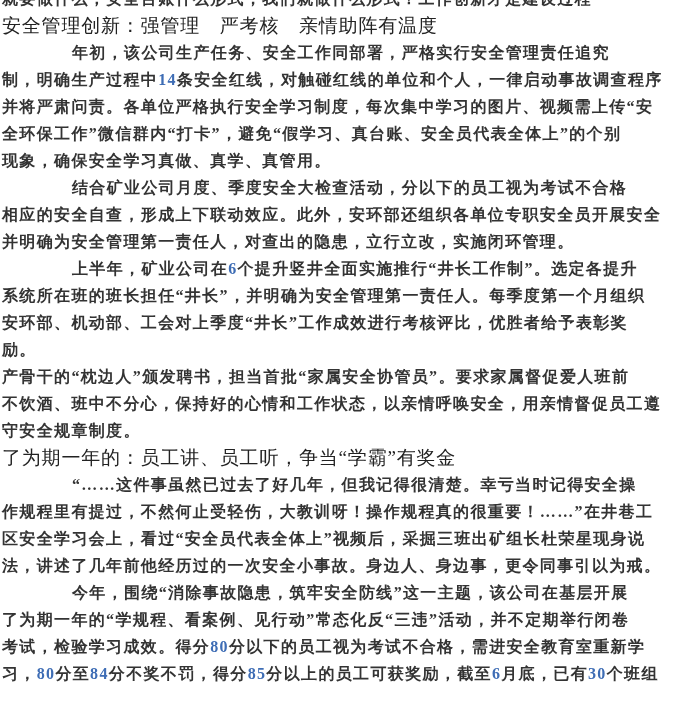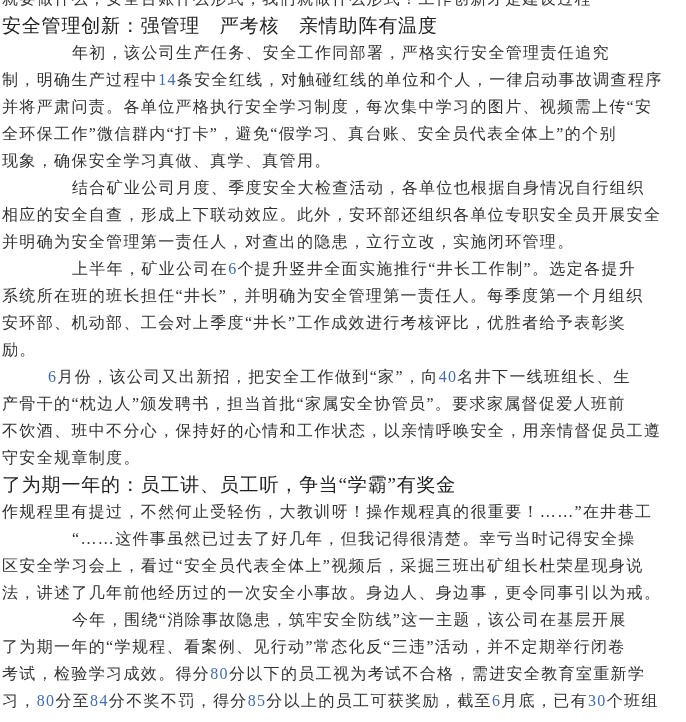--- a/index.html
+++ b/index.html
@@ -13,20 +13,21 @@
     width:686px;height:722px;overflow:hidden;
     background:var(--bg);
     font-family:"Liberation Serif","DejaVu Serif",serif;
   }
   .page{padding-left:2px;}
   .line{
     height:27px;line-height:27px;
     font-size:16px;letter-spacing:1.35px;
     color:var(--body);
     white-space:nowrap;
+    font-weight:bold;
   }
   .heading{
     font-weight:400;
     font-size:19px;letter-spacing:0.8px;
     color:var(--head);
   }
   .first{margin-top:-15px;}
   .ind{padding-left:70px;}
   .ind2{padding-left:46px;}
   .num{color:var(--num);}
@@ -38,36 +39,35 @@
 
   <div class="line first">就要做什么，安全台账什么形式，我们就做什么形式！工作创新才是建设过程</div>
 
   <div class="line heading">安全管理创新：强管理　严考核　亲情助阵有温度</div>
 
   <div class="line ind">年初，该公司生产任务、安全工作同部署，严格实行安全管理责任追究</div>
   <div class="line">制，明确生产过程中<span class="num">14</span>条安全红线，对触碰红线的单位和个人，一律启动事故调查程序</div>
   <div class="line">并将严肃问责。各单位严格执行安全学习制度，每次集中学习的图片、视频需上传“安</div>
   <div class="line">全环保工作”微信群内“打卡”，避免“假学习、真台账、安全员代表全体上”的个别</div>
   <div class="line">现象，确保安全学习真做、真学、真管用。</div>
-  <div class="line ind">结合矿业公司月度、季度安全大检查活动，各单位也根据自身情况自行组织</div>
+  <div class="line ind">结合矿业公司月度、季度安全大检查活动，分以下的员工视为考试不合格</div>
   <div class="line">相应的安全自查，形成上下联动效应。此外，安环部还组织各单位专职安全员开展安全</div>
   <div class="line">并明确为安全管理第一责任人，对查出的隐患，立行立改，实施闭环管理。</div>
   <div class="line ind">上半年，矿业公司在<span class="num">6</span>个提升竖井全面实施推行“井长工作制”。选定各提升</div>
   <div class="line">系统所在班的班长担任“井长”，并明确为安全管理第一责任人。每季度第一个月组织</div>
   <div class="line">安环部、机动部、工会对上季度“井长”工作成效进行考核评比，优胜者给予表彰奖</div>
   <div class="line">励。</div>
-  <div class="line ind2"><span class="num">6</span>月份，该公司又出新招，把安全工作做到“家”，向<span class="num">40</span>名井下一线班组长、生</div>
   <div class="line">产骨干的“枕边人”颁发聘书，担当首批“家属安全协管员”。要求家属督促爱人班前</div>
   <div class="line">不饮酒、班中不分心，保持好的心情和工作状态，以亲情呼唤安全，用亲情督促员工遵</div>
   <div class="line">守安全规章制度。</div>
 
   <div class="line heading">了为期一年的：员工讲、员工听，争当“学霸”有奖金</div>
 
+  <div class="line ind">“……这件事虽然已过去了好几年，但我记得很清楚。幸亏当时记得安全操</div>
   <div class="line">作规程里有提过，不然何止受轻伤，大教训呀！操作规程真的很重要！……”在井巷工</div>
-  <div class="line ind">“……这件事虽然已过去了好几年，但我记得很清楚。幸亏当时记得安全操</div>
   <div class="line">区安全学习会上，看过“安全员代表全体上”视频后，采掘三班出矿组长杜荣星现身说</div>
   <div class="line">法，讲述了几年前他经历过的一次安全小事故。身边人、身边事，更令同事引以为戒。</div>
   <div class="line ind">今年，围绕“消除事故隐患，筑牢安全防线”这一主题，该公司在基层开展</div>
   <div class="line">了为期一年的“学规程、看案例、见行动”常态化反“三违”活动，并不定期举行闭卷</div>
   <div class="line">考试，检验学习成效。得分<span class="num">80</span>分以下的员工视为考试不合格，需进安全教育室重新学</div>
   <div class="line">习，<span class="num">80</span>分至<span class="num">84</span>分不奖不罚，得分<span class="num">85</span>分以上的员工可获奖励，截至<span class="num">6</span>月底，已有<span class="num">30</span>个班组</div>
 
 </div>
 
 </body></html>

